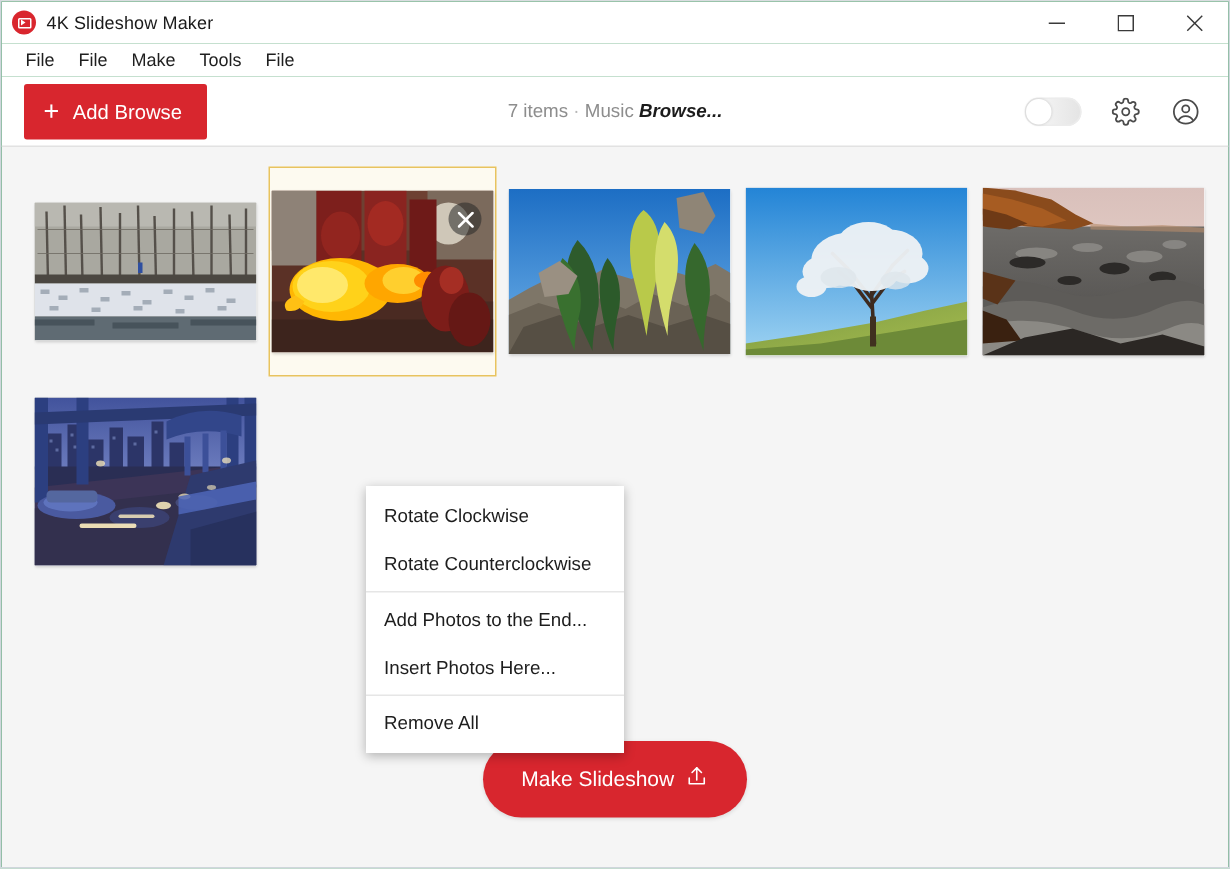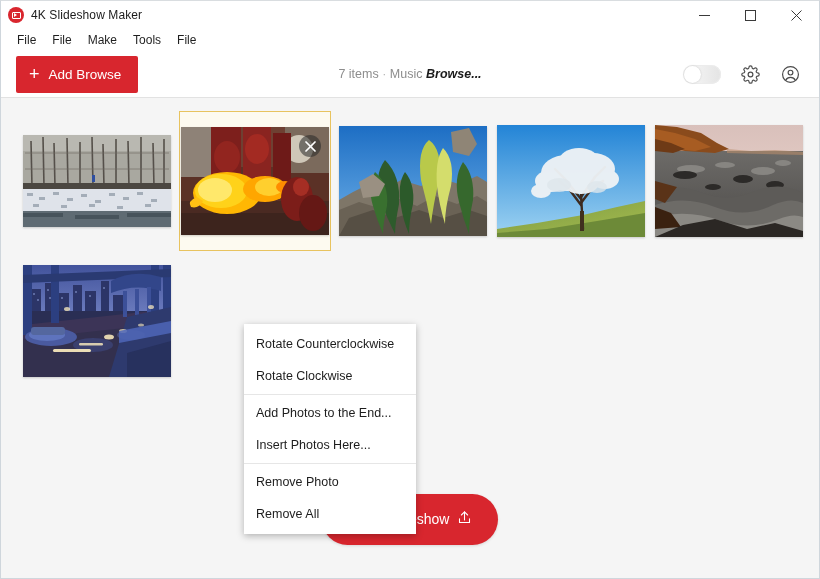--- a/index.html
+++ b/index.html
@@ -582,27 +582,26 @@
             </g>
             <path d="M96 66 L148 56 L148 68 L96 78 Z" fill="#4e66b8" opacity="0.85"></path>
             <path d="M104 88 L148 76 L148 112 L104 112 Z" fill="#27315e"></path>
           </svg>
         </div>
       </div>
 
     </div>
 
     <div class="ctxmenu">
+      <div class="ctxitem">Rotate Clockwise</div>
       <div class="ctxitem">Rotate Counterclockwise</div>
-      <div class="ctxitem">Rotate Clockwise</div>
       <div class="ctxsep"></div>
       <div class="ctxitem">Add Photos to the End...</div>
       <div class="ctxitem">Insert Photos Here...</div>
       <div class="ctxsep"></div>
-      <div class="ctxitem">Remove Photo</div>
       <div class="ctxitem">Remove All</div>
     </div>
 
     <div class="footer">
       <button class="make-btn">
         <span>Make Slideshow</span>
         <span>
           <svg width="15" height="15" viewBox="0 0 24 24" fill="none" stroke="#ffffff" stroke-width="1.7" stroke-linecap="round" stroke-linejoin="round">
             <path d="M12 16 L12 3"></path>
             <path d="M7 8 L12 3 L17 8"></path>

